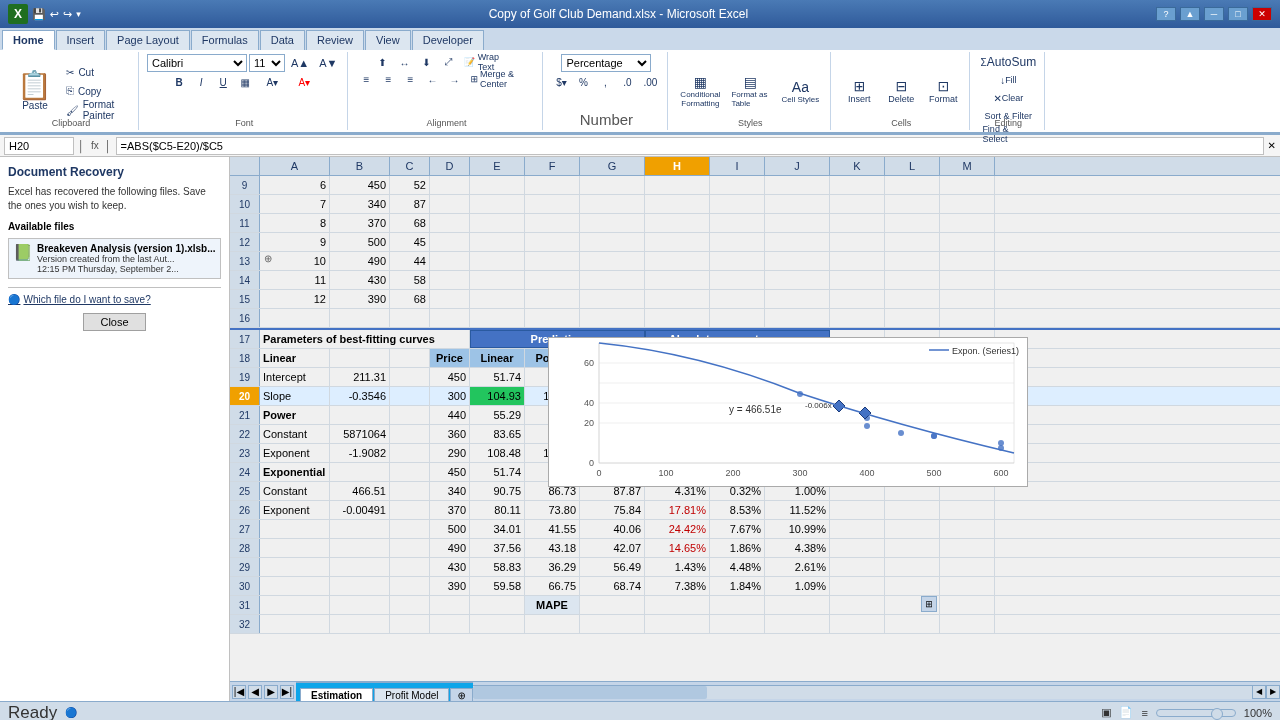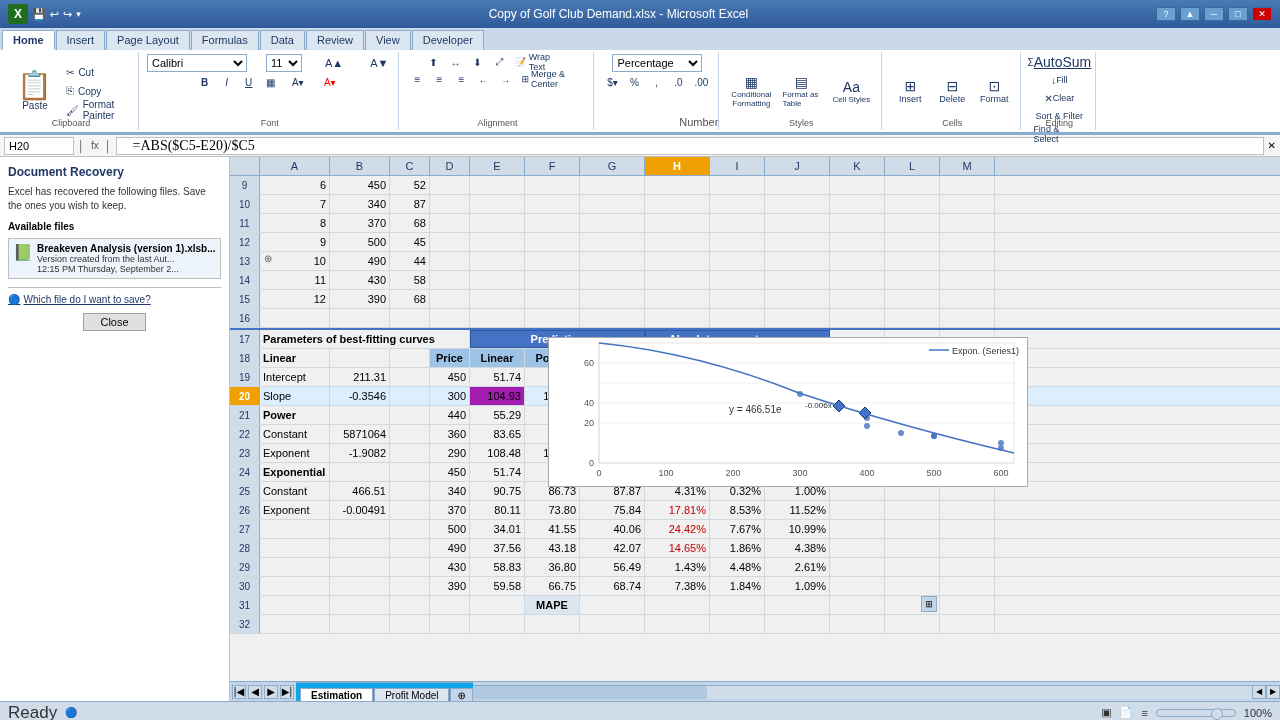--- a/index.html
+++ b/index.html
@@ -20,21 +20,21 @@
     .ribbon-group { display: flex; flex-direction: column; align-items: flex-start; border-right: 1px solid #c5d5e8; padding: 2px 6px; position: relative; }
     .ribbon-group-label { font-size: 9px; color: #555; position: absolute; bottom: 2px; left: 0; right: 0; text-align: center; }
     .ribbon-items { display: flex; align-items: center; gap: 2px; flex: 1; }
     .r-btn { display: flex; flex-direction: column; align-items: center; justify-content: center; padding: 2px 4px; cursor: pointer; border: 1px solid transparent; border-radius: 2px; font-size: 9px; color: #1f3864; min-width: 36px; height: 56px; }
     .r-btn-sm { display: flex; align-items: center; justify-content: center; padding: 1px 3px; cursor: pointer; border: 1px solid transparent; border-radius: 2px; font-size: 10px; height: 16px; min-width: 20px; color: #1f3864; }
 
     
     #formula-bar { background: #f5f5f5; border-bottom: 1px solid #c0c0c0; display: flex; align-items: center; height: 22px; padding: 0 4px; gap: 4px; }
     #cell-ref { border: 1px solid #c0c0c0; width: 70px; height: 18px; font-size: 11px; padding: 1px 4px; background: white; }
     #formula-expand { font-size: 10px; color: #555; padding: 0 2px; }
-    #formula-input { flex: 1; border: 1px solid #c0c0c0; height: 18px; font-size: 14px; padding: 1px 16px; background: white; font-family: Liberation Serif, serif; }
+    #formula-input { flex: 1; border: 1px solid #c0c0c0; height: 18px; font-size: 11px; padding: 1px 4px; background: white; }
 
     
     #main { display: flex; height: calc(720px - 28px - 84px - 20px - 22px - 22px); }
 
     
     #doc-recovery { width: 230px; background: white; border-right: 1px solid #c0c0c0; padding: 8px; flex-shrink: 0; overflow: hidden; }
     #doc-recovery h3 { font-size: 12px; font-weight: bold; color: #1f3864; margin-bottom: 6px; }
     #doc-recovery p { font-size: 10px; color: #333; margin-bottom: 8px; line-height: 1.4; }
     #doc-recovery h4 { font-size: 10px; font-weight: bold; margin-bottom: 6px; }
     .recovery-file { display: flex; align-items: flex-start; gap: 4px; padding: 4px; border: 1px solid #c0c0c0; background: #eef4fb; margin-bottom: 4px; }
@@ -159,21 +159,21 @@
                 <span>Format Painter</span>
               </div>
           </div>
         </div>
       </div>
       <div class="ribbon-group-label" style="font-size:9px;color:#555;margin-top:2px;">Clipboard</div>
     </div>
 
     <div class="ribbon-group">
       <div class="ribbon-items" style="flex-direction:column;gap:1px;">
-        <div style="display:flex;gap:19px;align-items:center;">
+        <div style="display:flex;gap:2px;align-items:center;">
           <select class="font-select">
             <option>Calibri</option>
           </select>
           <select class="font-size-select">
             <option>11</option>
           </select>
           <div class="r-btn-sm" style="font-size:11px;">A▲</div>
           <div class="r-btn-sm" style="font-size:11px;">A▼</div>
         </div>
         <div style="display:flex;gap:2px;align-items:center;">
@@ -215,21 +215,21 @@
           <option>Percentage</option>
         </select>
         <div style="display:flex;gap:2px;">
           <div class="r-btn-sm">$▾</div>
           <div class="r-btn-sm">%</div>
           <div class="r-btn-sm">,</div>
           <div class="r-btn-sm">.0</div>
           <div class="r-btn-sm">.00</div>
         </div>
       </div>
-      <div class="ribbon-group-label" style="font-size:11px;color:#555;text-align:right;">Number</div>
+      <div class="ribbon-group-label" style="font-size:15px;color:#555;">Number</div>
     </div>
 
     <div class="ribbon-group">
       <div class="ribbon-items">
         <div class="r-btn" style="width:48px;height:56px;">
           <div style="font-size:14px;">▦</div>
           <div style="font-size:8px;text-align:center;">Conditional Formatting</div>
         </div>
         <div class="r-btn" style="width:48px;height:56px;">
           <div style="font-size:14px;">▤</div>
@@ -257,21 +257,21 @@
           <div style="font-size:14px;">⊡</div>
           <div style="font-size:9px;">Format</div>
         </div>
       </div>
       <div class="ribbon-group-label" style="font-size:9px;color:#555;">Cells</div>
     </div>
 
     <div class="ribbon-group">
       <div class="ribbon-items" style="flex-direction:column;gap:2px;">
         <div style="display:flex;gap:2px;">
-          <div class="r-btn-sm" style="width:60px;">Σ <span style="font-size:14px;text-decoration:underline;">AutoSum</span></div>
+          <div class="r-btn-sm" style="width:60px;">Σ <span style="font-size:12px;">AutoSum</span></div>
         </div>
         <div class="r-btn-sm" style="width:60px;">↓ <span style="font-size:9px;">Fill</span></div>
         <div class="r-btn-sm" style="width:60px;">✕ <span style="font-size:9px;">Clear</span></div>
         <div class="r-btn-sm" style="width:60px;font-size:9px;">Sort &amp; Filter</div>
         <div class="r-btn-sm" style="width:60px;font-size:9px;">Find &amp; Select</div>
       </div>
       <div class="ribbon-group-label" style="font-size:9px;color:#555;">Editing</div>
     </div>
   </div>
 </div>
@@ -512,21 +512,21 @@
         <div class="cell cL"></div>
         <div class="cell cM"></div>
       </div>
 
       <div class="sheet-row" style="background:#ddeeff;">
         <div class="row-num selected">20</div>
         <div class="cell cA" style="background:#ddeeff;">Slope</div>
         <div class="cell cB cell-right" style="background:#ddeeff;">-0.3546</div>
         <div class="cell cC" style="background:#ddeeff;"></div>
         <div class="cell cD cell-right" style="background:#ddeeff;">300</div>
-        <div class="cell cE cell-right" style="background:#a21caf;">104.93</div>
+        <div class="cell cE cell-right" style="background:#22c55e;">104.93</div>
         <div class="cell cF cell-right" style="background:#ddeeff;">110.12</div>
         <div class="cell cG cell-right" style="background:#ddeeff;">106.94</div>
         <div class="cell cH cell-right" style="background:#ffff99;border:2px solid #1f6eb5;font-weight:bold;">1.87%</div>
         <div class="cell cI cell-right" style="background:#ddeeff;">6.91%</div>
         <div class="cell cJ cell-right" style="background:#ddeeff;">3.83%</div>
         <div class="cell cK" style="background:#ddeeff;"></div>
         <div class="cell cL" style="background:#ddeeff;"></div>
         <div class="cell cM" style="background:#ddeeff;"></div>
       </div>
 
@@ -666,21 +666,21 @@
         <div class="cell cM"></div>
       </div>
 
       <div class="sheet-row">
         <div class="row-num">29</div>
         <div class="cell cA"></div>
         <div class="cell cB"></div>
         <div class="cell cC"></div>
         <div class="cell cD cell-right">430</div>
         <div class="cell cE cell-right">58.83</div>
-        <div class="cell cF cell-right">36.80</div>
+        <div class="cell cF cell-right">36.29</div>
         <div class="cell cG cell-right">56.49</div>
         <div class="cell cH cell-right">1.43%</div>
         <div class="cell cI cell-right">4.48%</div>
         <div class="cell cJ cell-right">2.61%</div>
         <div class="cell cK"></div>
         <div class="cell cL"></div>
         <div class="cell cM"></div>
       </div>
 
       <div class="sheet-row">

